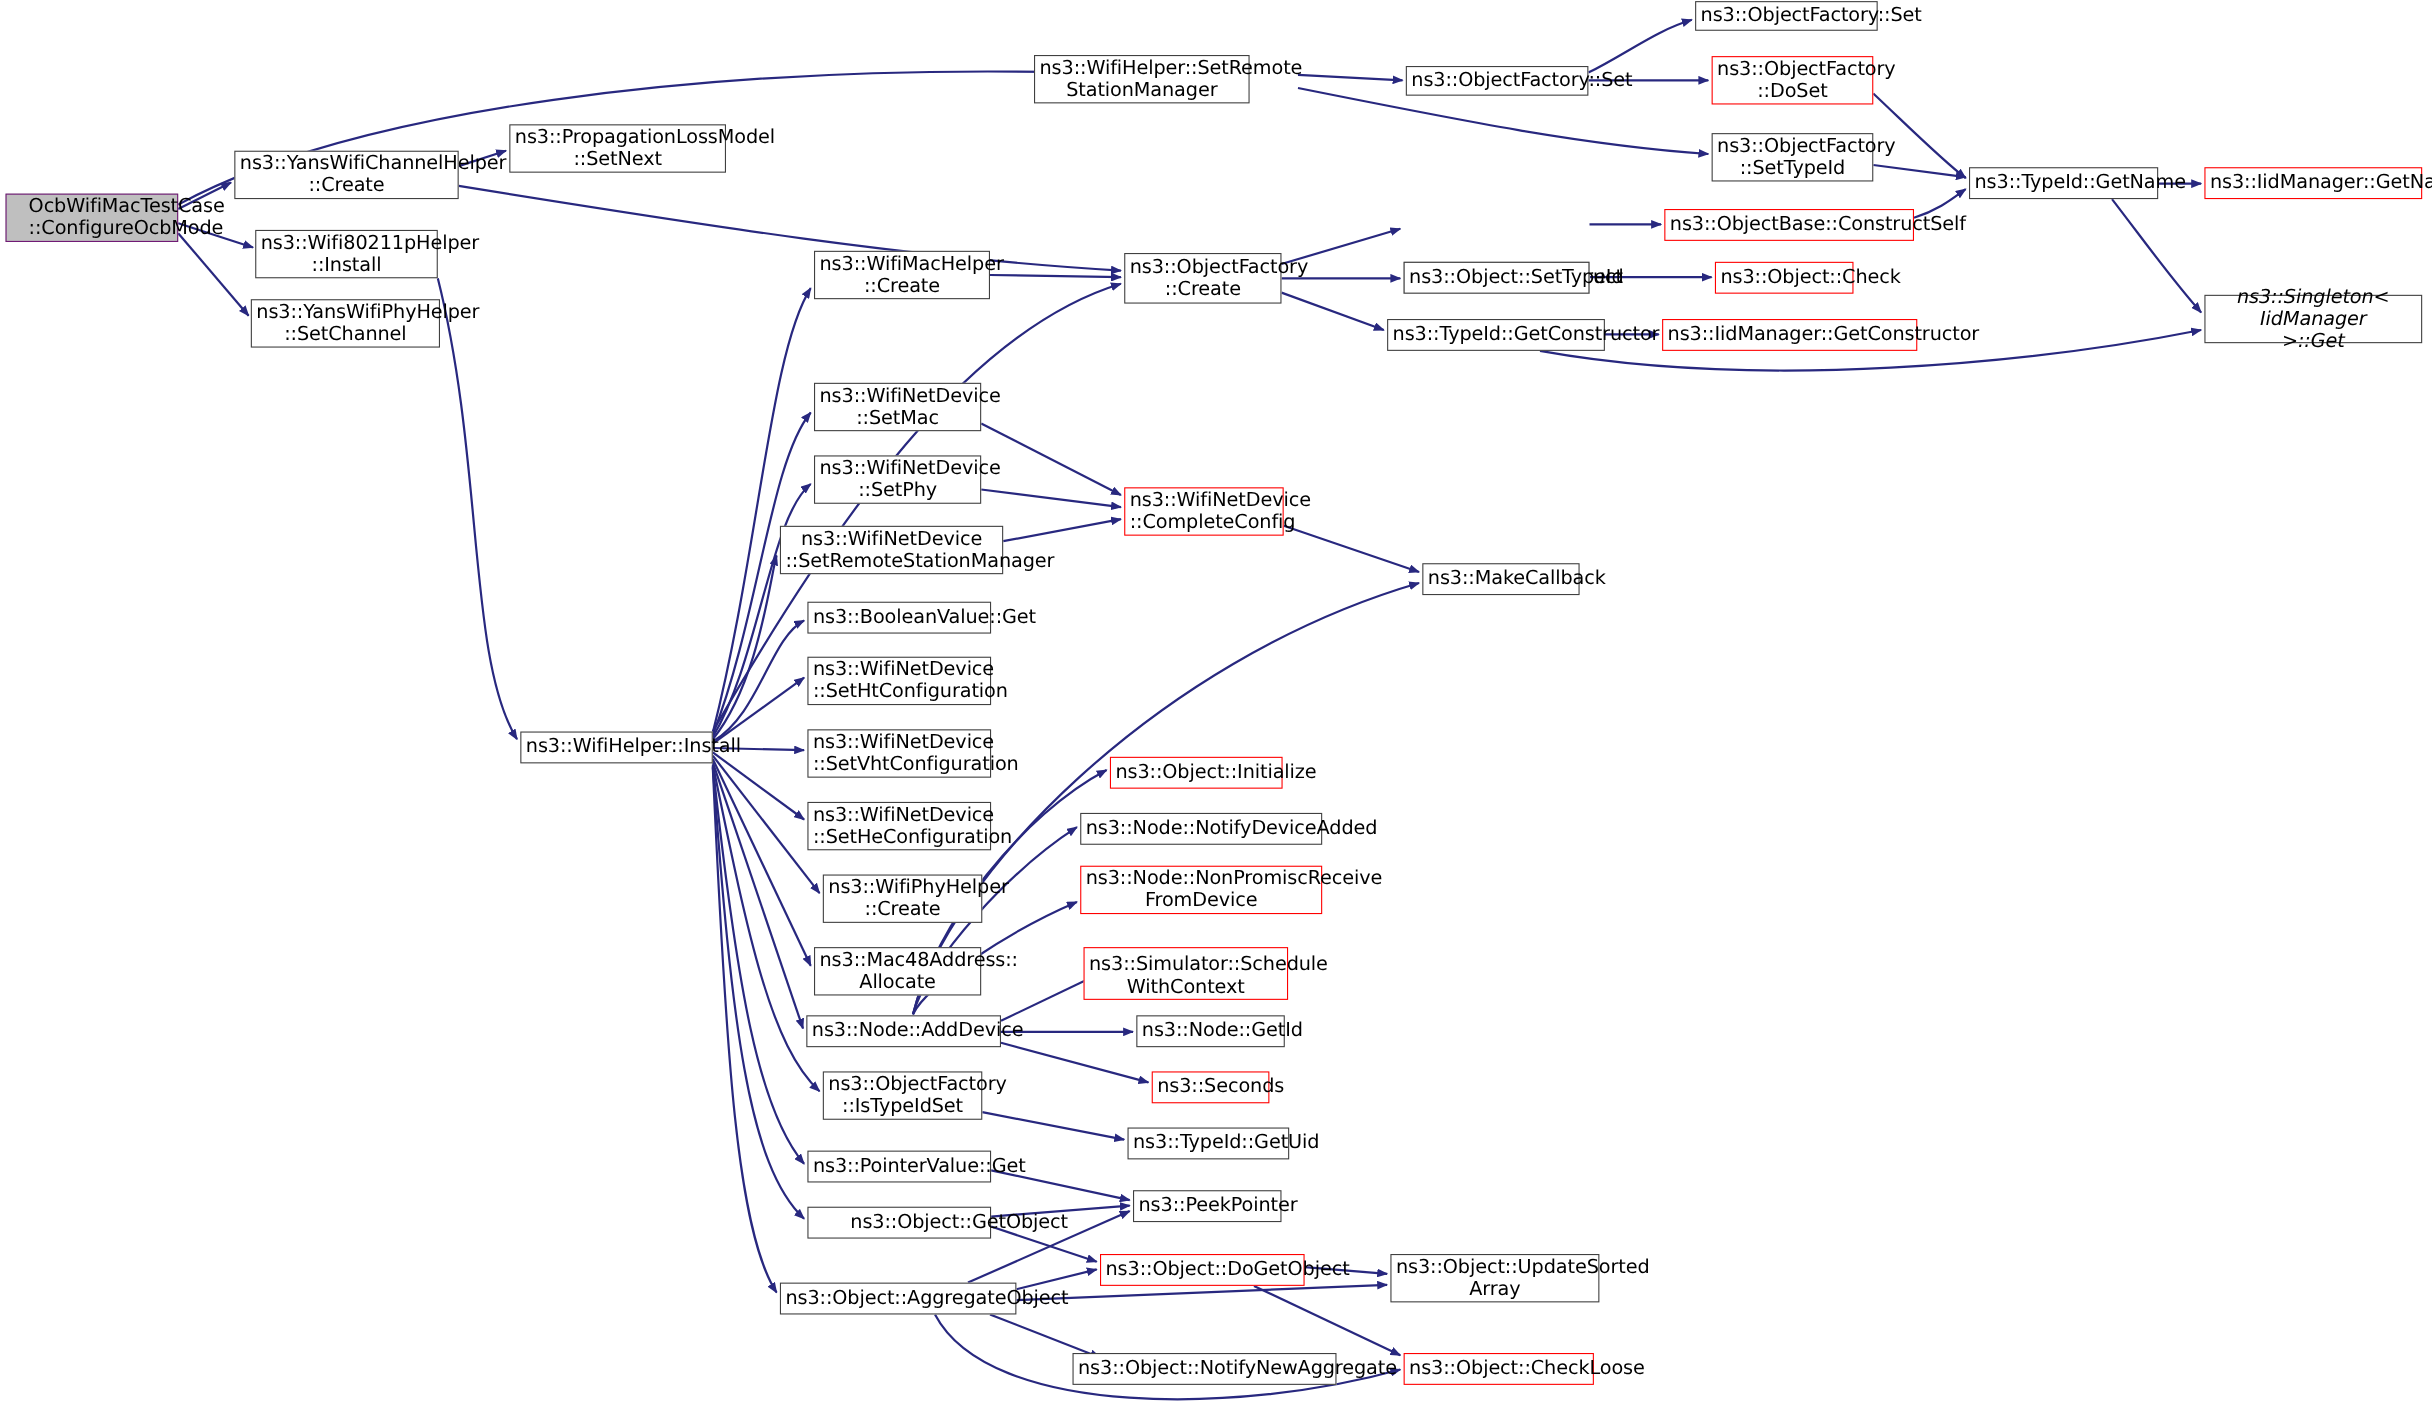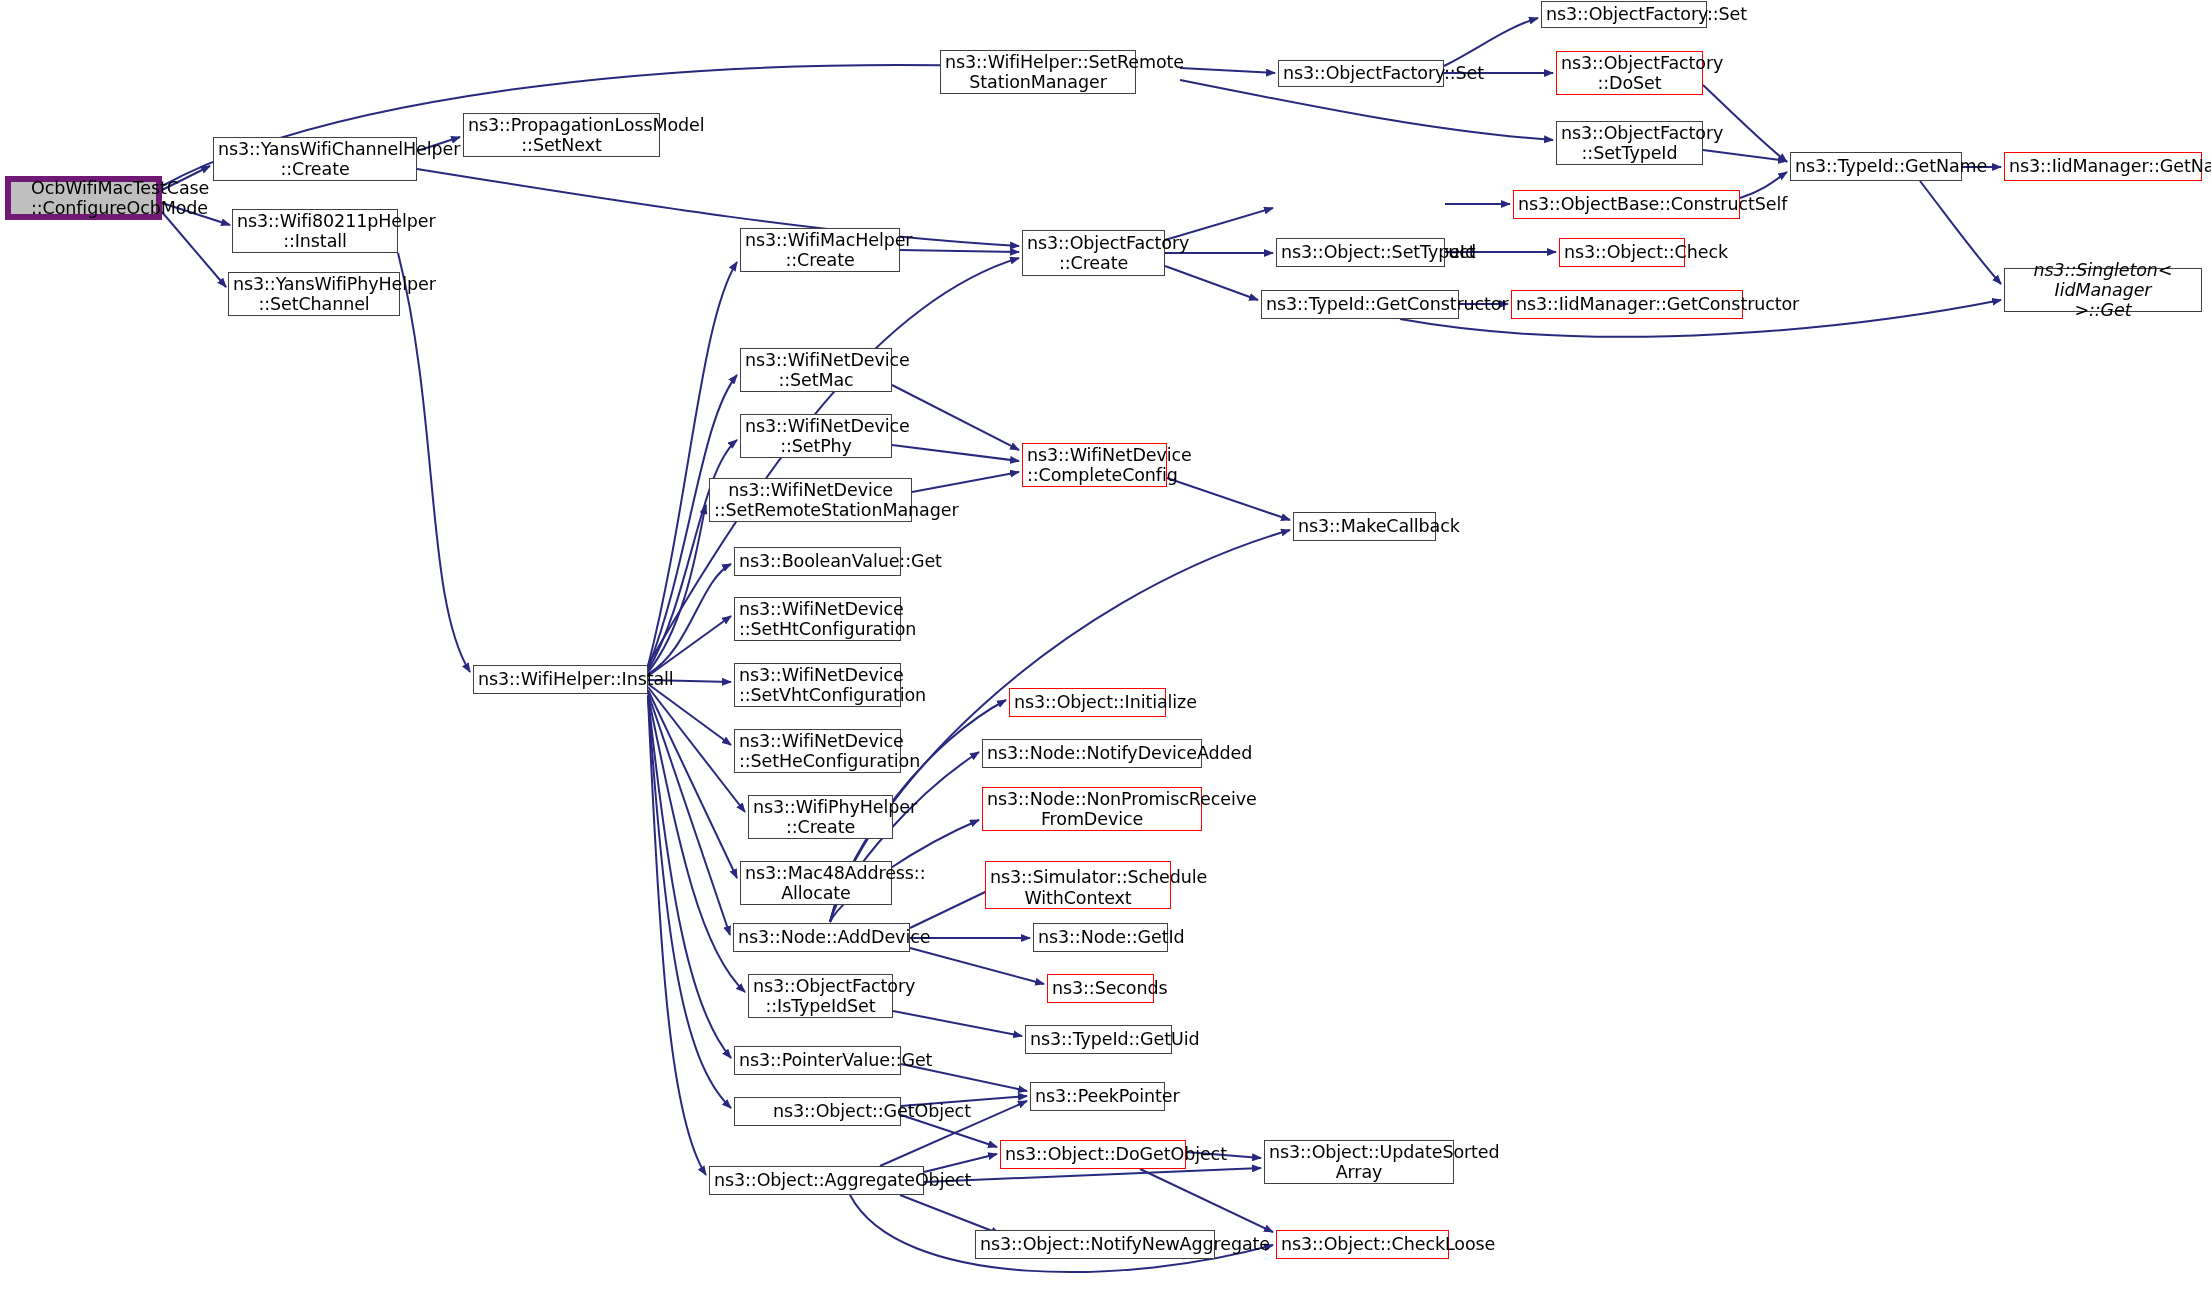--- a/index.html
+++ b/index.html
@@ -38,21 +38,21 @@
     line-height: 1.16;
     letter-spacing: -0.1px;
     white-space: pre-line;
     padding: 0 4px;
   }
   .node.red {
     border: 1px solid #ff0000;
   }
   .node.root {
     background: #bfbfbf;
-    border: 6px solid #701a75;
+    border: 1px solid #701a75;
     padding-left: 20px;
   }
   .node .lbl {
     display: block;
     width: 100%;
   }
 </style>
 </head>
 <body>
 

